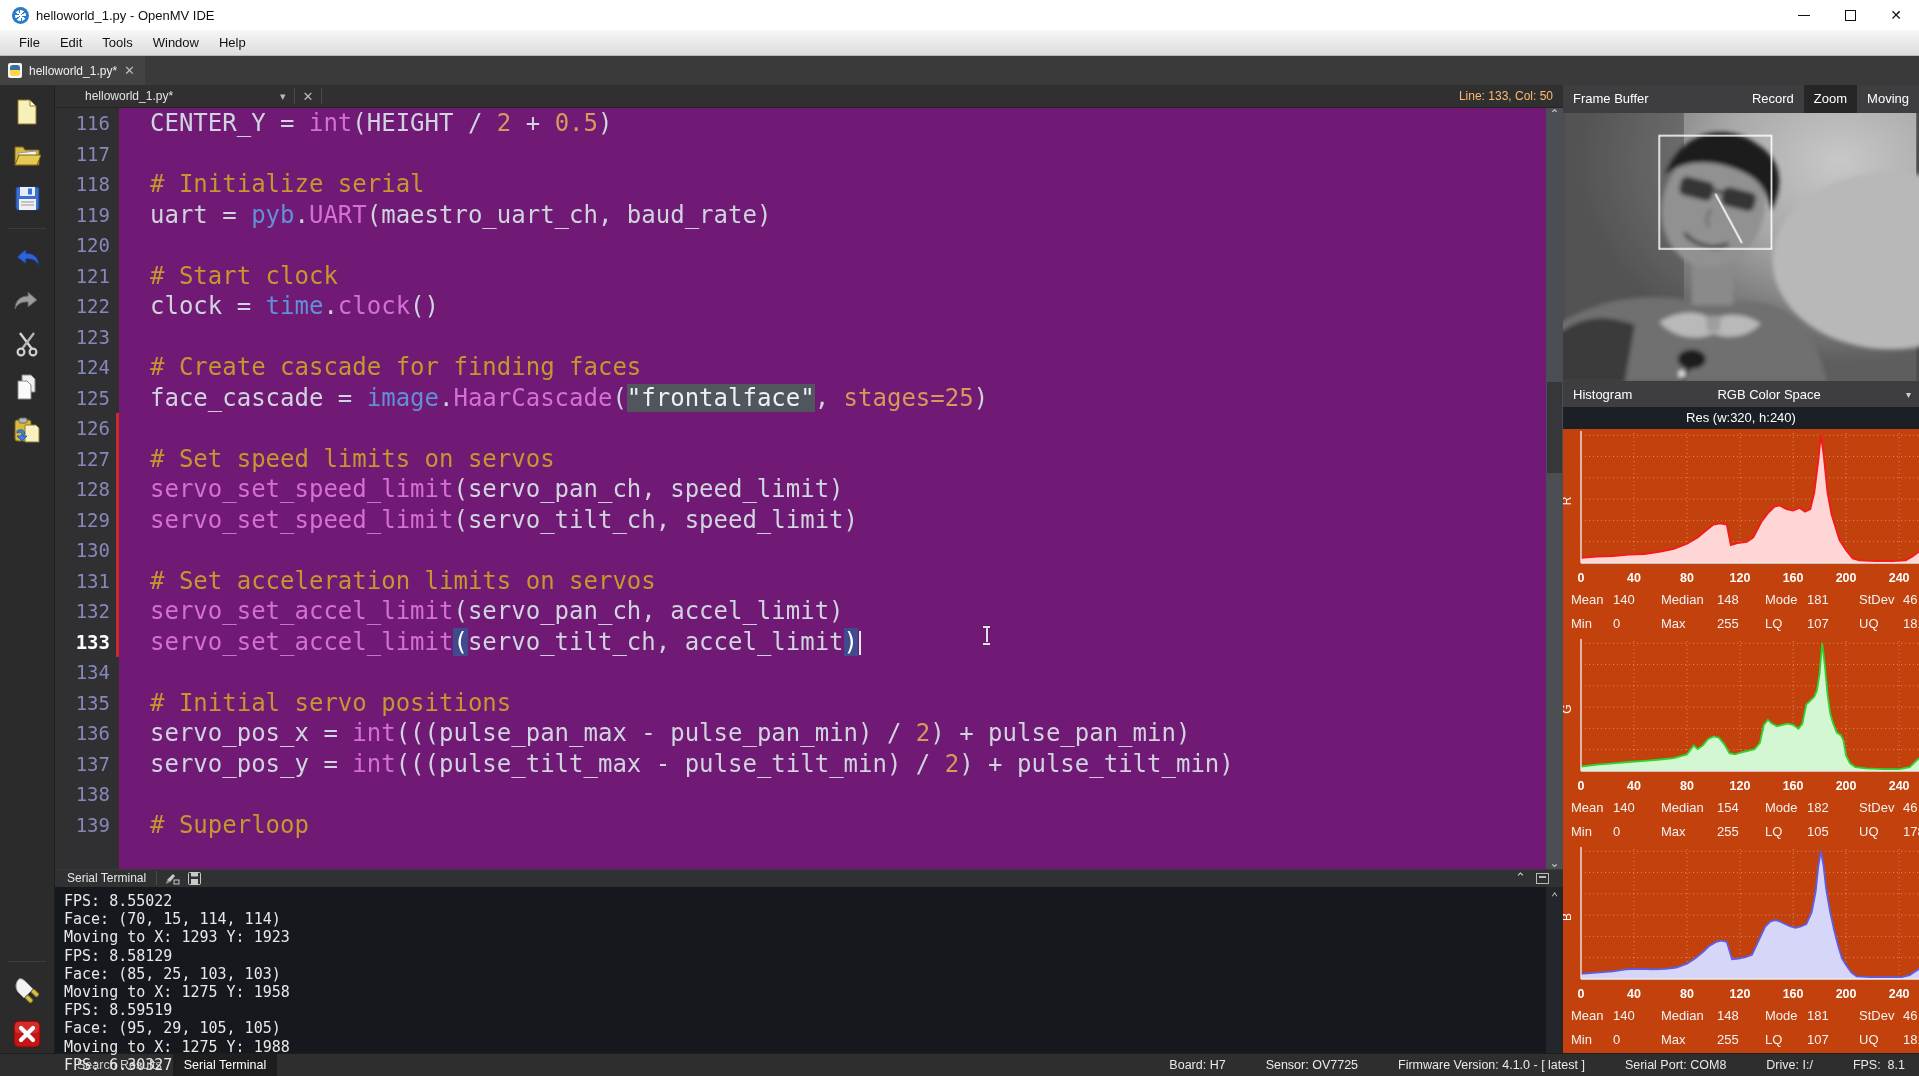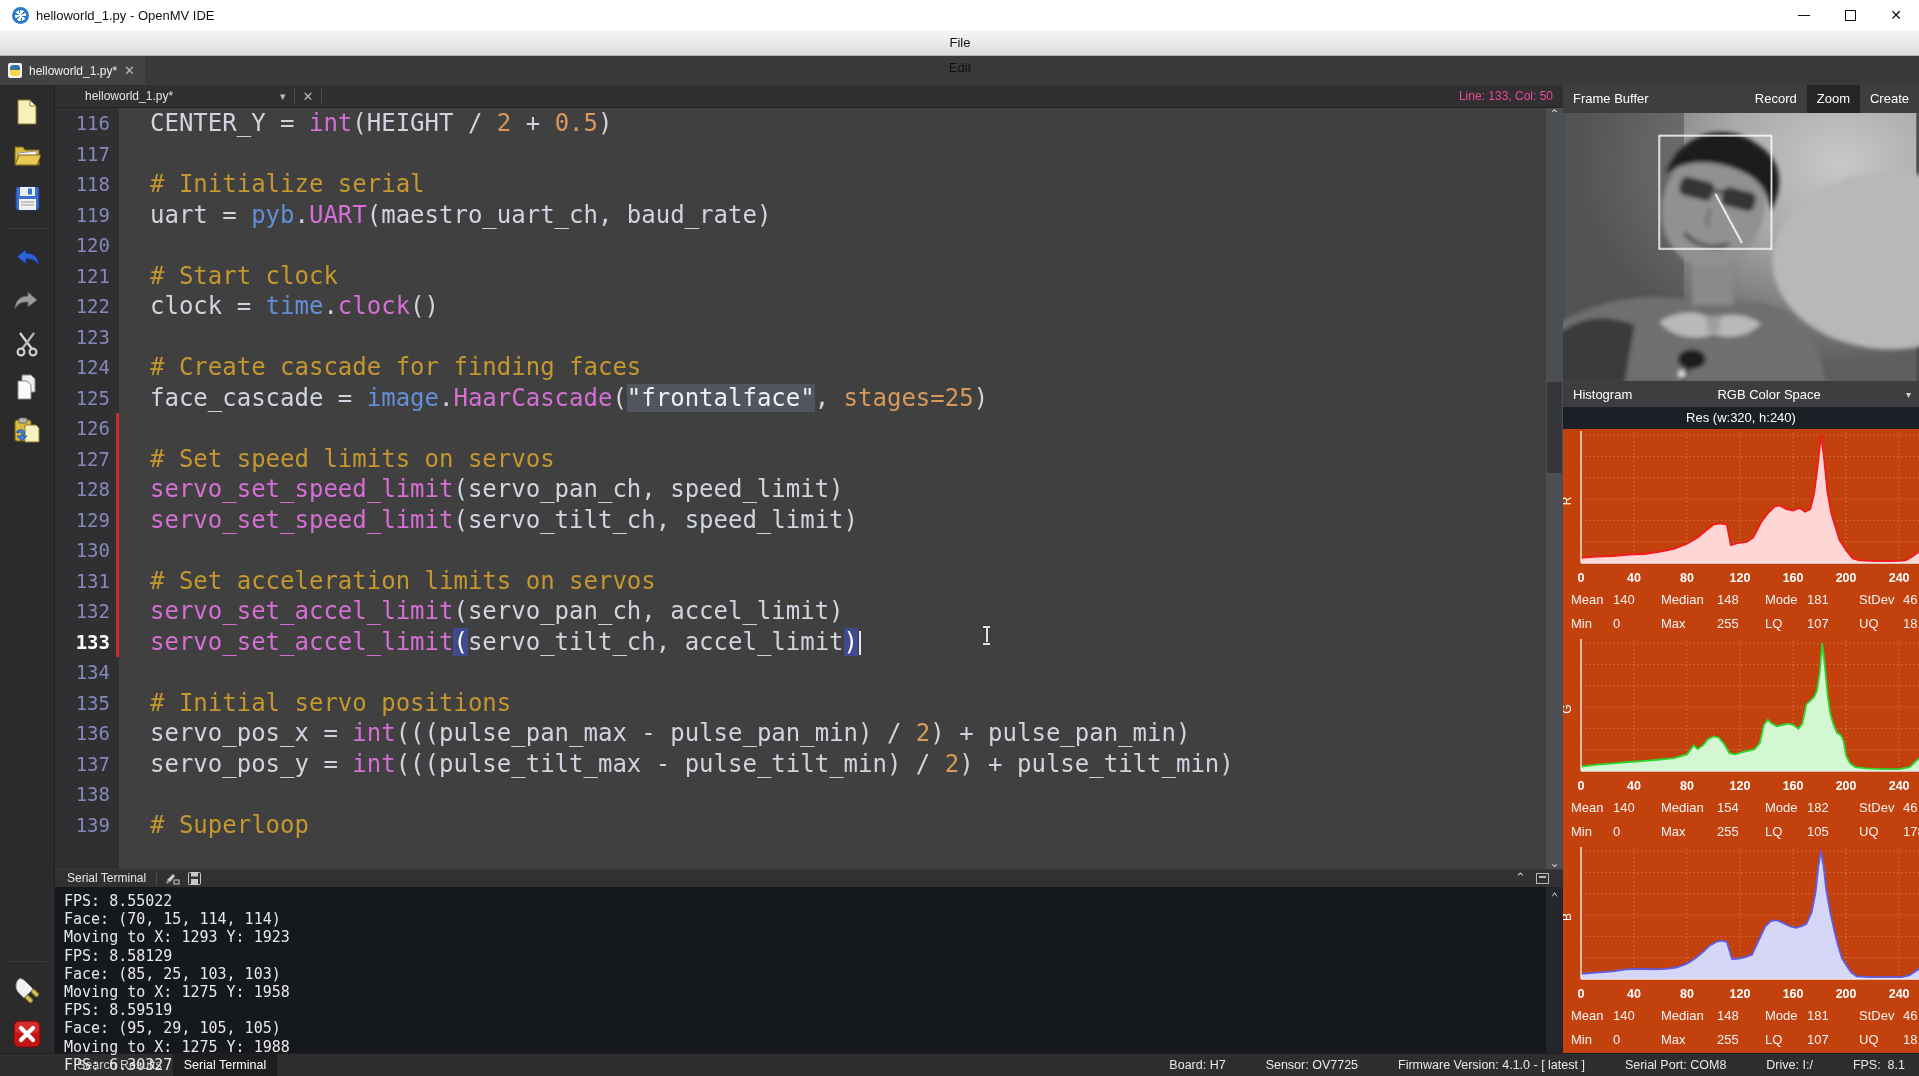--- a/index.html
+++ b/index.html
@@ -13,21 +13,21 @@
                  background:conic-gradient(#fff 0 40deg,#2b7bc9 40deg 60deg,#fff 60deg 100deg,#2b7bc9 100deg 120deg,#fff 120deg 160deg,#2b7bc9 160deg 180deg,#fff 180deg 220deg,#2b7bc9 220deg 240deg,#fff 240deg 280deg,#2b7bc9 280deg 300deg,#fff 300deg 340deg,#2b7bc9 340deg); }
   .title-text { font-size:13px; color:#111; }
   .win-controls { margin-left:auto; display:flex; height:100%; }
   .win-btn { width:46px; height:100%; display:flex; align-items:center; justify-content:center; color:#111; }
   .glyph-min { width:12px; height:1px; background:#111; }
   .glyph-max { width:11px; height:11px; border:1px solid #111; }
   .glyph-close { font-size:14px; font-weight:400; line-height:1; }
 
   
   .menubar { height:26px; background:linear-gradient(#f7f7f7,#dcdcdc); border-bottom:1px solid #b8b8b8;
-             display:flex; align-items:center; padding-left:1px;flex-direction:column; }
+             display:flex; align-items:center; padding-left:9px; }
   .menu-item { font-size:13px; color:#111; padding:0 10px; line-height:25px; }
 
   
   .filetabs { height:29px; background:#3a3a3a; display:flex; align-items:flex-end; }
   .filetab { height:29px; background:#434343; display:flex; align-items:center; padding:0 10px 0 8px; gap:7px; }
   .filetab-label { font-size:12px; color:#f0f0f0; }
   .filetab-close { color:#b9b9b9; font-size:13px; }
   .pyicon { width:14px; height:15px; background:#f5f5f5; border-radius:2px; position:relative; overflow:hidden; }
   .pyicon:before { content:""; position:absolute; left:2px; top:2px; width:10px; height:6px; background:#3771a2; border-radius:3px 3px 0 0; }
   .pyicon:after  { content:""; position:absolute; left:2px; bottom:2px; width:10px; height:6px; background:#ffd64a; border-radius:0 0 3px 3px; }
@@ -40,23 +40,23 @@
   .tb-icon { width:30px; height:30px; margin-bottom:13px; display:flex; align-items:center; justify-content:center; }
   .tb-sep { width:38px; height:1px; background:#3c3c3c; margin:2px 0 14px 0; }
   .tb-spacer { flex:1; }
 
   
   .editor-col { width:1508px; display:flex; flex-direction:column; background:#1c1f26; }
   .tabstrip { height:28px; background:#303030; border-bottom:1px solid #242424; display:flex; align-items:center; }
   .doc-select { margin-left:22px; width:195px; font-size:12px; color:#e4e4e4; padding-left:8px; }
   .strip-btn { color:#b9b9b9; font-size:11px; padding:0 8px; }
   .strip-sep { width:1px; height:16px; background:#4a4a4a; }
-  .linecol { margin-left:auto; margin-right:10px; font-size:12px; color:#ec4899; }
-
-  .code-wrap { height:934px; display:flex; position:relative; background:#404040; overflow:hidden; }
+  .linecol { margin-left:auto; margin-right:10px; font-size:12px; color:#fdba74; }
+
+  .code-wrap { height:934px; display:flex; position:relative; background:#701a75; overflow:hidden; }
   .gutter { width:64px; background:#303032; position:relative; }
   .gutter-line { height:30.5px; line-height:30.5px; text-align:right; padding-right:9px;
                  font-family:"DejaVu Sans Mono", monospace; font-size:19px; color:#8688bb; position:relative; }
   .gutter-line.cur { color:#ffffff; font-weight:bold; }
   .gutter-line .chg { position:absolute; right:0; top:0; bottom:0; width:3px; background:#cc2a2a; }
   .codepane { flex:1; padding-left:31px; font-family:"DejaVu Sans Mono", monospace; font-size:24px;
               white-space:pre; overflow:hidden; }
   .code-line { height:30.5px; line-height:30.5px; color:#d0d4de; }
   .tk-p { color:#d0d4de; } .tk-c { color:#c4982f; } .tk-k { color:#d56fd5; }
   .tk-m { color:#628fd8; } .tk-n { color:#d8995a; }
@@ -310,21 +310,21 @@
       </div>
       </div>
   </div>
 
   <div class="right-panel">
     <div class="panel-header">
       <span class="ph-title">Frame Buffer</span>
       <span class="fb-buttons" id="fb-buttons">
           <span class="fb-btn">Record</span>
           <span class="fb-btn active">Zoom</span>
-          <span class="fb-btn">Create</span>
+          <span class="fb-btn">Moving</span>
         </span>
     </div>
 
     <svg class="webcam" width="356" height="273" viewBox="0 0 356 273">
       <defs>
         <radialGradient id="wallglow" cx="78%" cy="18%" r="75%">
           <stop offset="0%" stop-color="#c8c8c8"></stop>
             <stop offset="45%" stop-color="#a8a8a8"></stop>
             <stop offset="100%" stop-color="#5e5e5e"></stop>
         </radialGradient>

